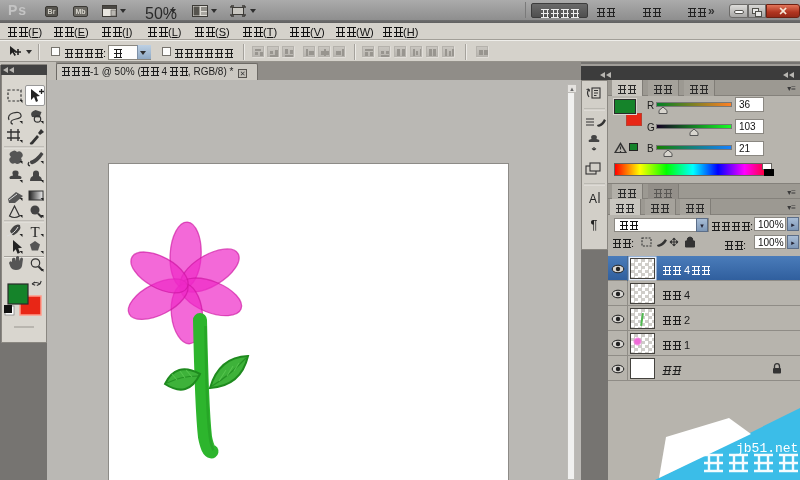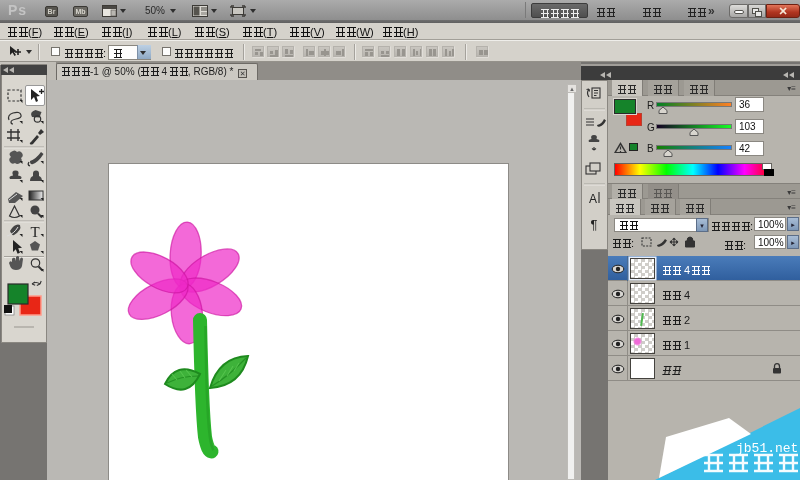--- a/index.html
+++ b/index.html
@@ -48,21 +48,21 @@
 <div class="a" id="appbar">
  <span class="a" style="left:8px;top:2px;font-size:14px;font-weight:bold;color:#c4c4c4;letter-spacing:1px">Ps</span>
  <span class="a" style="left:45px;top:6px;width:13px;height:11px;background:#57554f;border:1px solid #3a3834;border-radius:2px;color:#cfcdc5;font-size:7px;font-weight:bold;text-align:center;line-height:10px">Br</span>
  <span class="a" style="left:73px;top:6px;width:15px;height:11px;background:#6b6963;border:1px solid #3a3834;border-radius:2px;color:#d8d6ce;font-size:7px;font-weight:bold;text-align:center;line-height:10px">Mb</span>
  <svg class="a" style="left:102px;top:5px" width="15" height="12">
       <rect x="0.5" y="0.5" width="14" height="11" fill="#e8e6e0" stroke="#3c3a36"></rect>
       <rect x="1" y="1" width="13" height="3" fill="#4a4844"></rect>
       <rect x="9" y="5" width="5" height="6" fill="#b8b6b0" stroke="#55534d" stroke-width=".6"></rect>
     </svg>
  <span class="a arw" style="left:120px;top:9px"></span>
- <span class="a" style="left:145px;top:5px;font-size:10px;color:#2a2a2a">50%</span>
+ <span class="a" style="left:145px;top:5px;font-size:16px;color:#2a2a2a">50%</span>
  <span class="a arw" style="left:170px;top:9px"></span>
  <svg class="a" style="left:192px;top:5px" width="16" height="12">
       <rect x="0.5" y="0.5" width="15" height="11" fill="#dcdad4" stroke="#3c3a36"></rect>
       <rect x="1.5" y="1.5" width="6" height="9" fill="#56544e"></rect>
       <rect x="9" y="2" width="6" height="4" fill="#908e88"></rect>
       <rect x="9" y="7" width="6" height="3" fill="#aaa8a2"></rect>
     </svg>
  <span class="a arw" style="left:211px;top:9px"></span>
  <svg class="a" style="left:230px;top:5px" width="16" height="12">
       <rect x="2.5" y="2.5" width="11" height="7" fill="#c8c6c0" stroke="#3c3a36"></rect>
@@ -360,21 +360,21 @@
         <path d="M6.5 0 L13 11 L0 11 Z" fill="#333"></path>
         <path d="M6.5 3 L10.8 10 L2.2 10 Z" fill="#b7b4ad"></path>
         <path d="M6.5 4.5 v3 M6.5 9 v1" stroke="#333" stroke-width="1.2"></path>
       </svg>
   <span class="a" style="left:21px;top:47px;width:9px;height:8px;background:#15832a;border:1px solid #222"></span>
   <span class="a" style="left:39px;top:47px;font-size:10px">B</span>
   <span class="a" style="left:48px;top:49px;width:76px;height:5px;border:1px solid #777;background:linear-gradient(90deg,#158000,#1580ff)"></span>
   <svg class="a" style="left:55px;top:54px" width="10" height="7">
         <path d="M5 0 L9 3.5 L9 6.5 L1 6.5 L1 3.5 Z" fill="#d8d5ce" stroke="#555" stroke-width="1"></path>
       </svg>
-  <span class="vbox" style="left:127px;top:45px;width:29px;height:15px">42</span>
+  <span class="vbox" style="left:127px;top:45px;width:29px;height:15px">21</span>
  </div>
  <span class="a" style="left:6px;top:83px;width:158px;height:13px;border:1px solid #66645f;background:linear-gradient(90deg,#f00,#ff0 16%,#0f0 33%,#0ff 50%,#00f 66%,#f0f 83%,#f00)"></span>
  <span class="a" style="left:154px;top:83px;width:10px;height:7px;background:#fff;border:1px solid #66645f"></span>
  <span class="a" style="left:156px;top:89px;width:10px;height:7px;background:#000"></span>
 
  <div class="tabrow" style="top:103px;height:16px;background:#9c9992;border-top:1px solid #84817b;border-bottom:1px solid #84817b">
   <span class="ptab" style="left:4px;background:#b2afa8"><i class="z z10" style="width:18px"></i></span>
   <span class="ptab" style="left:40px;background:#938f89"><i class="z z10" style="width:18px;opacity:.55"></i></span>
   <span class="a" style="right:4px;top:4px;color:#3a3a3a;font-size:8px">▾≡</span>
  </div>

